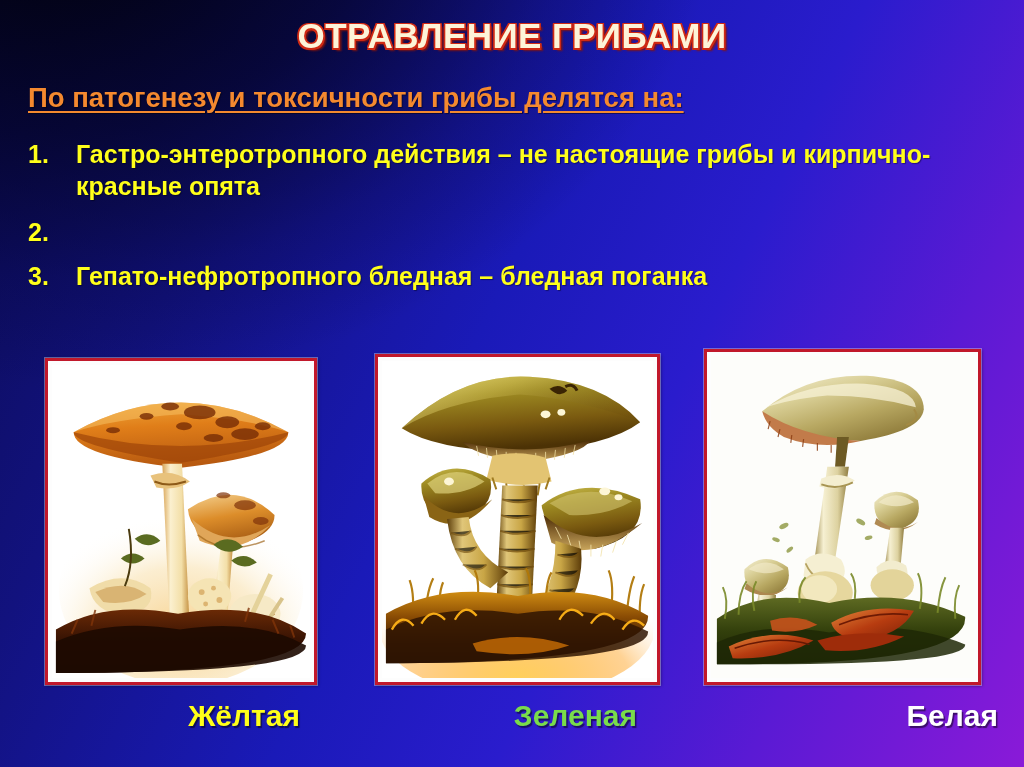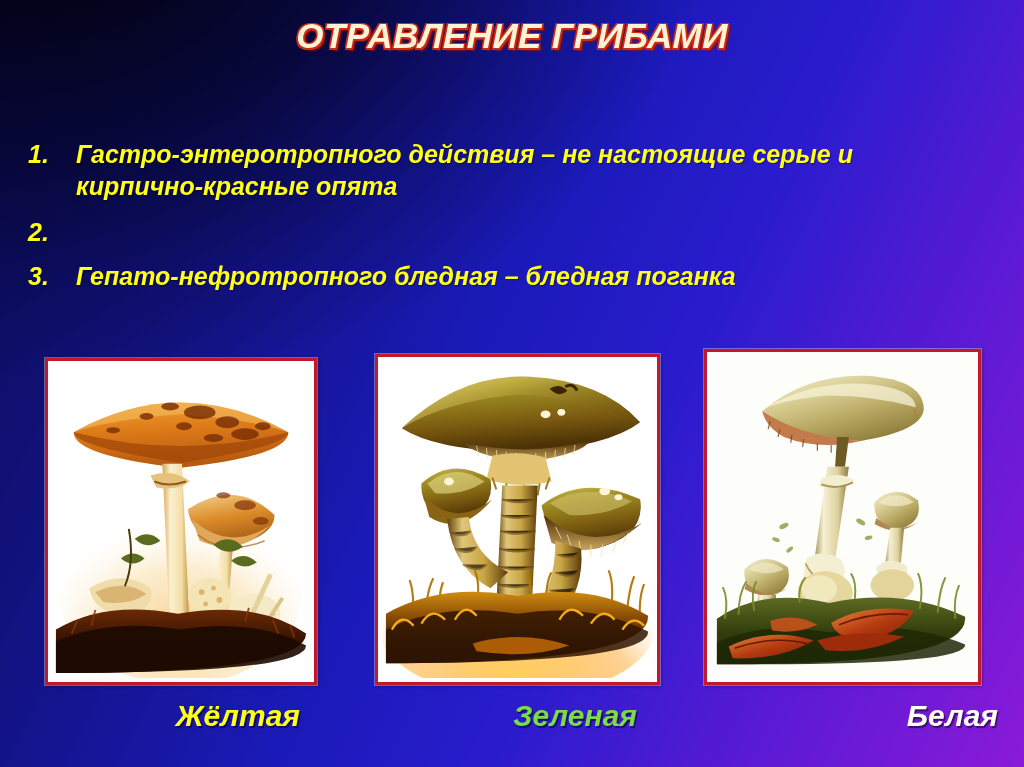--- a/index.html
+++ b/index.html
@@ -27,21 +27,20 @@
           rgba(0,0,0,0.92) 0%, rgba(3,3,34,0.72) 38%,
           rgba(5,5,60,0.30) 62%, rgba(0,0,0,0) 80%),
       linear-gradient(116deg,
           #0b0b52 0%,
           #12127e 22%,
           #1a1ab8 46%,
           #2a1ccd 62%,
           #5a1ad4 80%,
           #8a1ad8 100%);
     overflow: hidden;
-    font-style: italic;
   }
 
   
   #title-wrap {
     position: absolute;
     top: 16px; left: 0; width: 1024px;
     text-align: center;
   }
   #title {
     display: inline-block;
@@ -139,26 +138,27 @@
 </style>
 </head>
 <body>
 
 <div id="slide">
 
   <div id="title-wrap">
     <h1 id="title">ОТРАВЛЕНИЕ ГРИБАМИ</h1>
   </div>
 
+  <div id="subtitle">По патогенезу и токсичности грибы делятся на:</div>
 
   <div id="list">
 
     <div class="li">
       <div class="li-num">1.</div>
-      <div class="li-txt">Гастро-энтеротропного действия – не настоящие серые и кирпично-красные опята</div>
+      <div class="li-txt">Гастро-энтеротропного действия – не настоящие грибы и кирпично-красные опята</div>
     </div>
 
     <div class="li" style="margin-top:14px;">
       <div class="li-num">2.</div>
     </div>
 
     <div class="li" style="margin-top:12px;">
       <div class="li-num">3.</div>
       <div class="li-txt">Гепато-нефротропного бледная – бледная поганка</div>
     </div>

